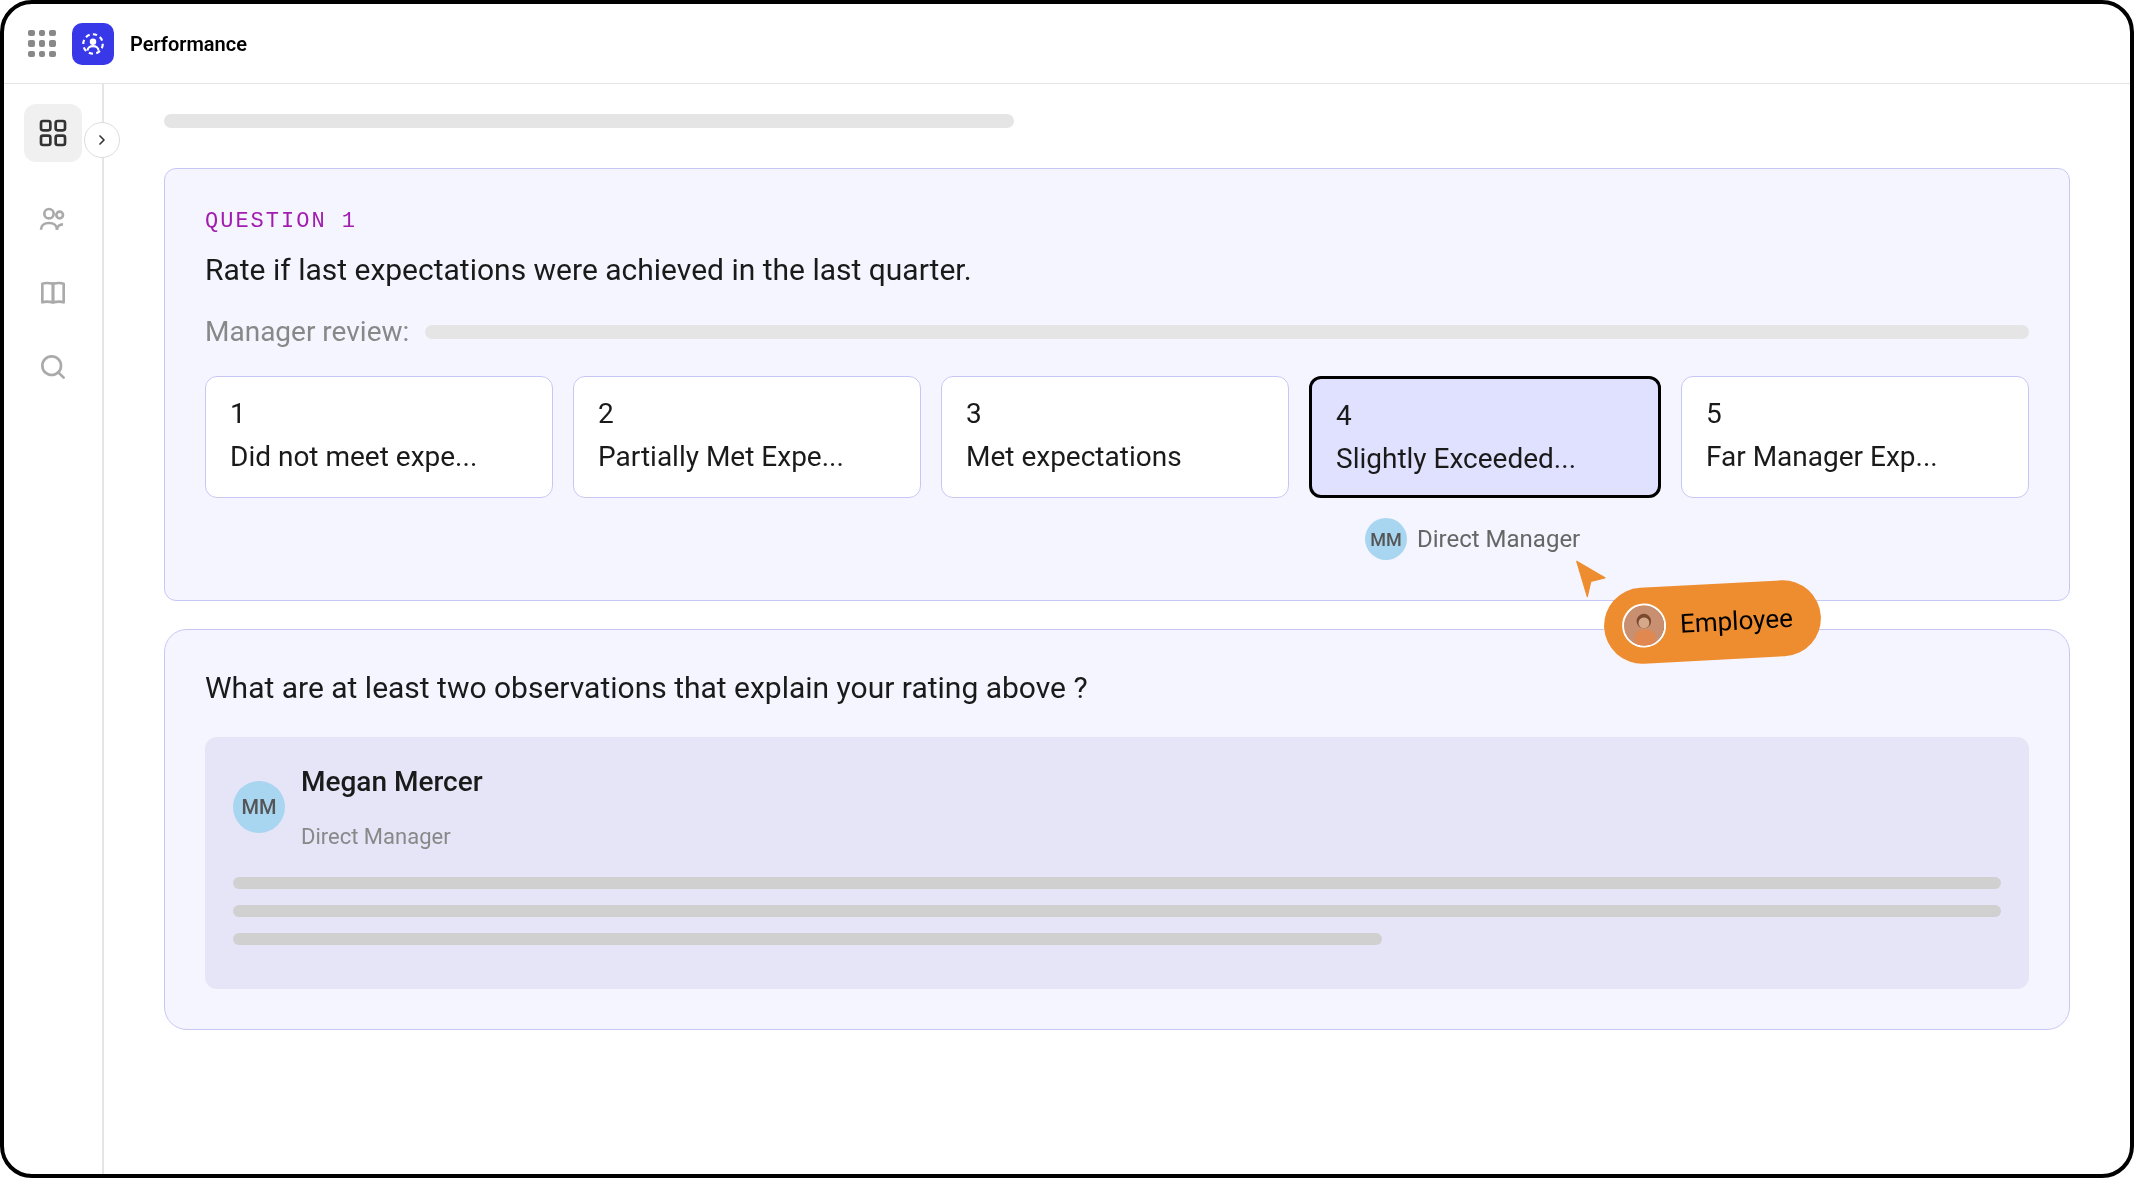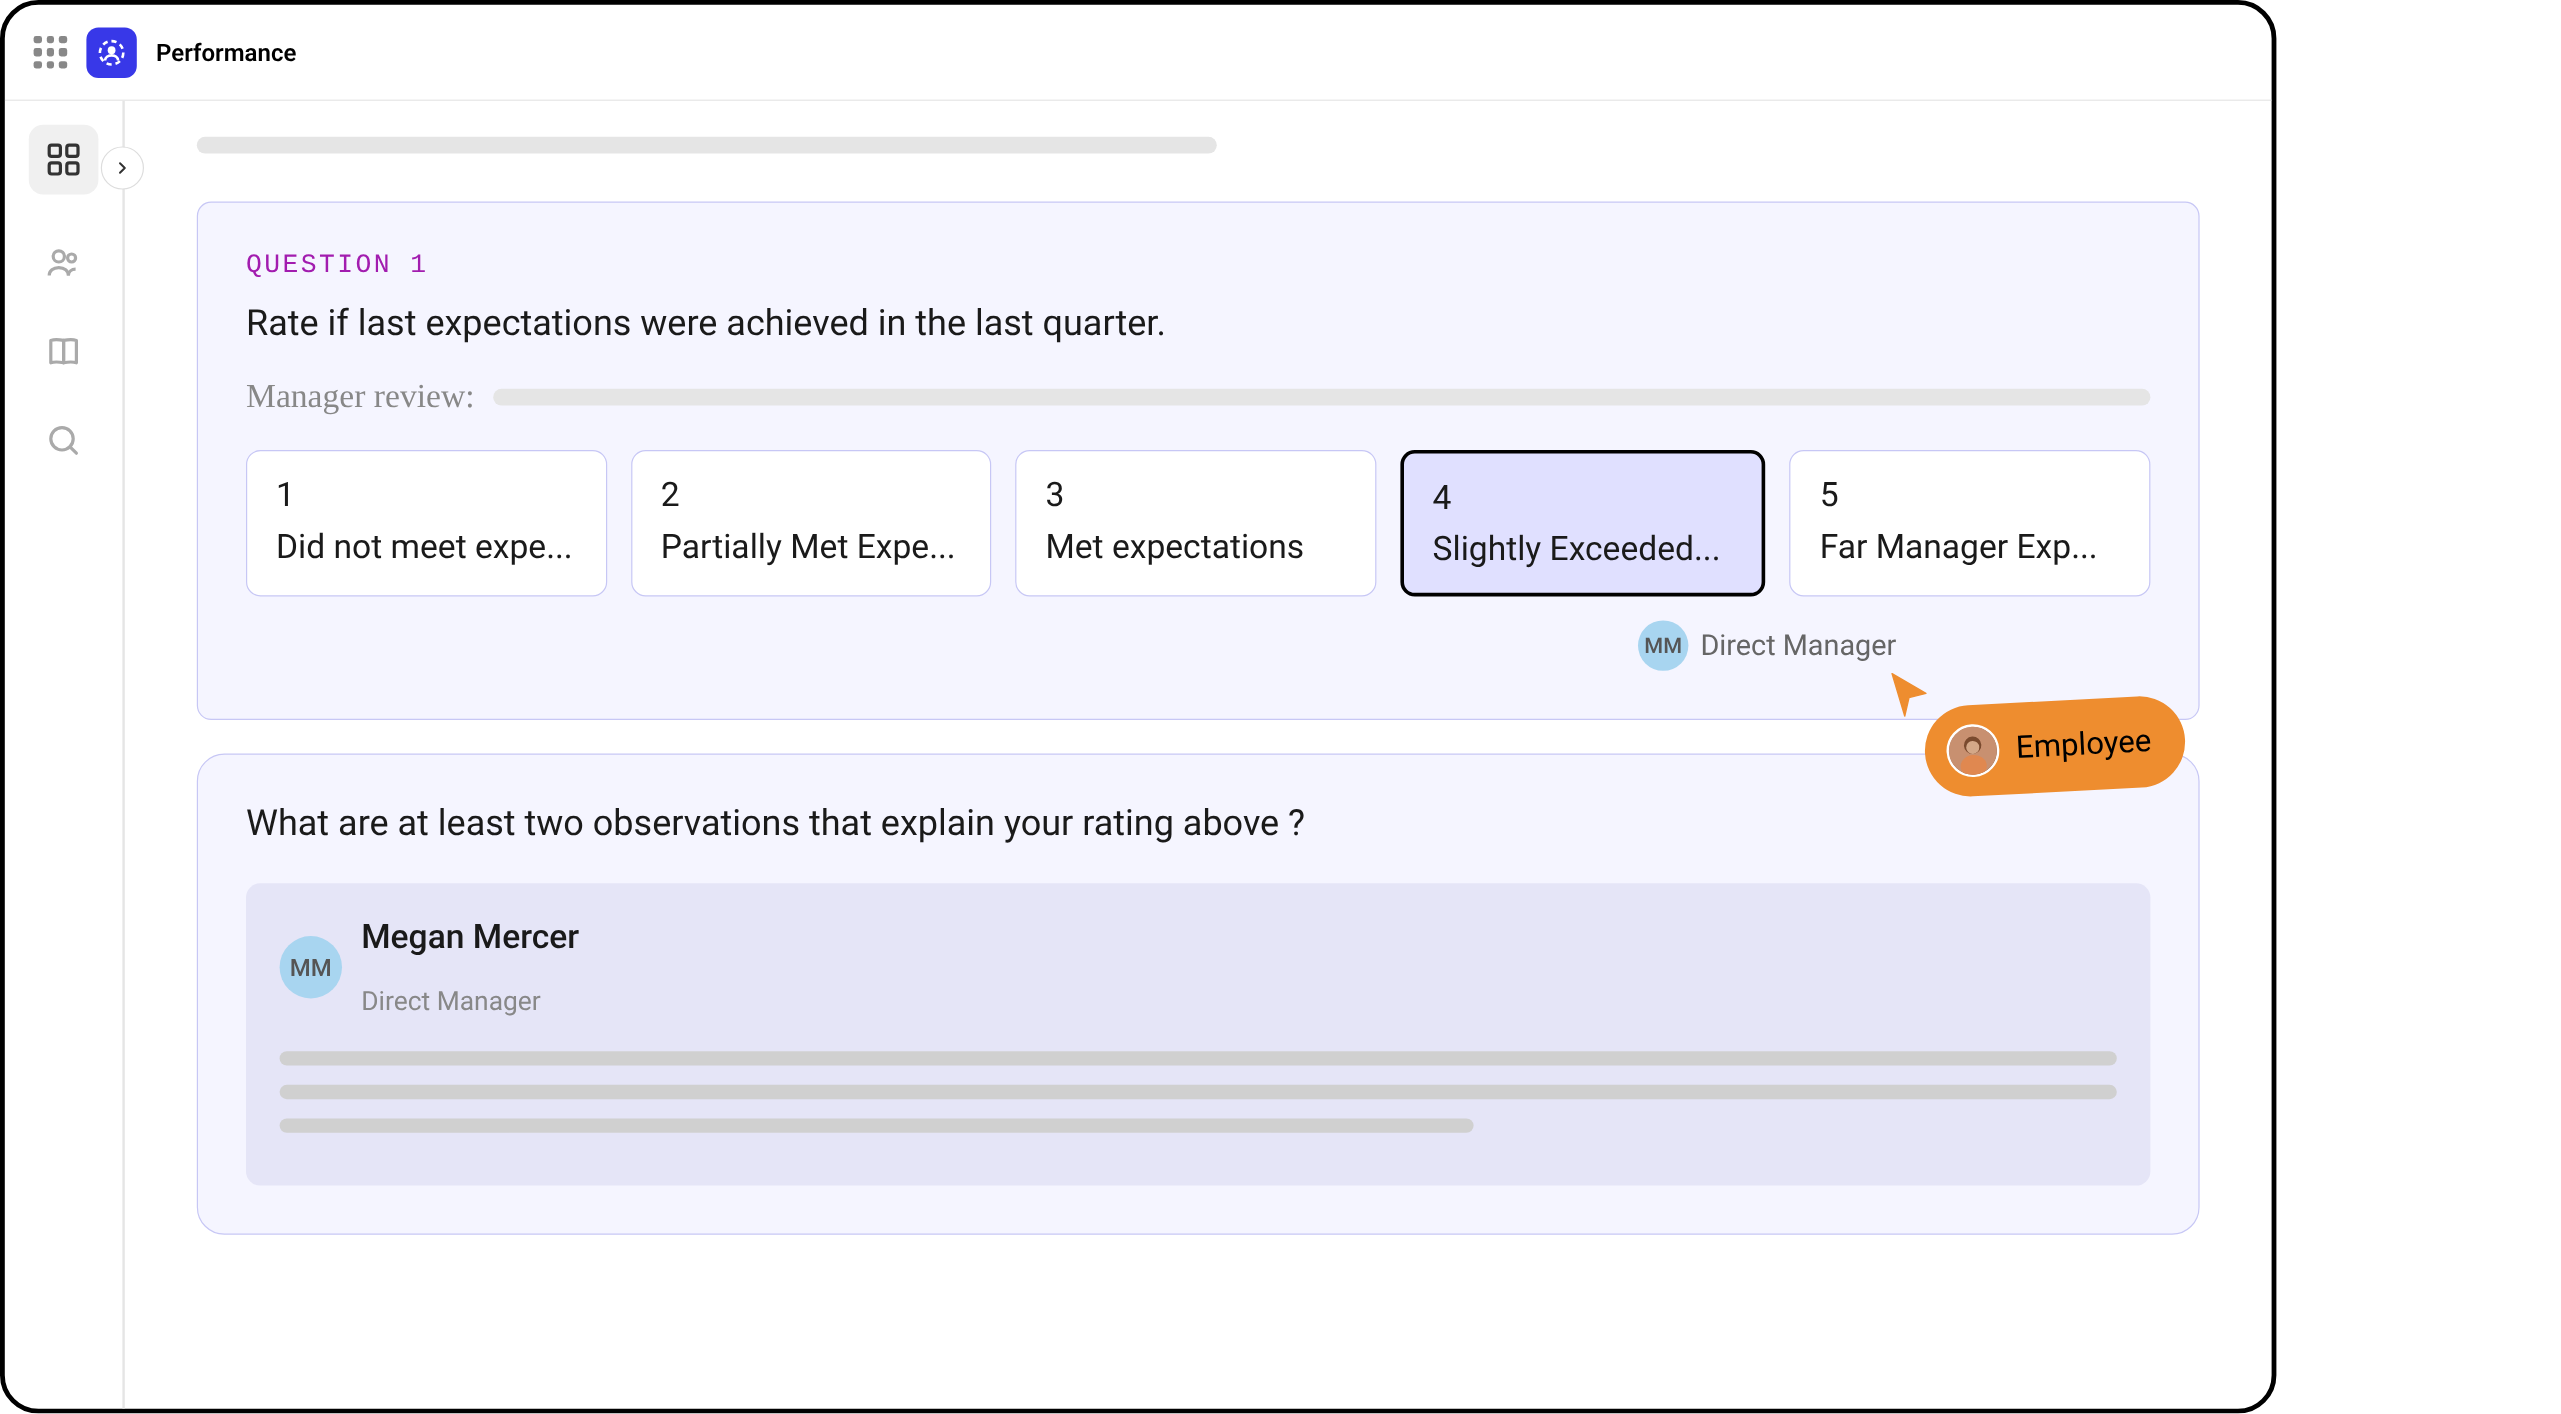--- a/index.html
+++ b/index.html
@@ -10,21 +10,21 @@
     
     body {
       font-family: -apple-system, BlinkMacSystemFont, 'Segoe UI', Roboto, Helvetica, Arial, sans-serif;
       background: #fff;
       width: 2134px;
       height: 1178px;
       overflow: hidden;
     }
     
     .app-window {
-      width: 1897px;
+      width: 2134px;
       height: 1178px;
       border: 4px solid #000;
       border-radius: 32px;
       overflow: hidden;
       background: #fff;
       position: relative;
     }
     
     .top-header {
       height: 80px;
@@ -159,21 +159,20 @@
       font-size: 30px;
       color: #1a1a1a;
       margin-bottom: 28px;
     }
     
     .review-label-row {
       display: flex;
       align-items: center;
       gap: 16px;
       margin-bottom: 28px;
-      font-family: Liberation Serif, serif;
     }
     
     .review-label {
       font-size: 28px;
       color: #888;
     }
     
     .review-label-bar {
       flex: 1;
       height: 14px;

